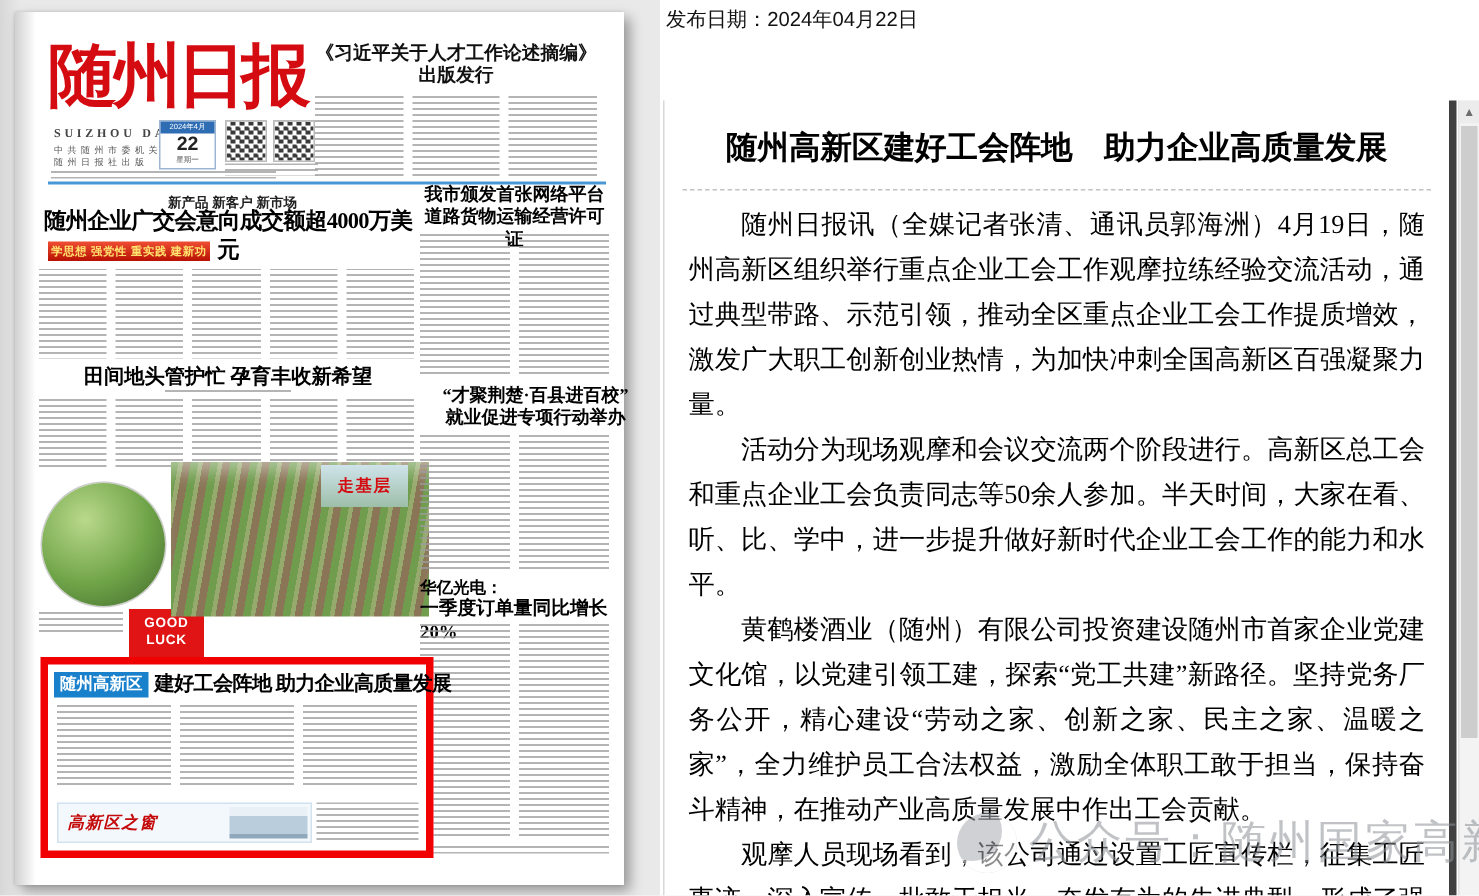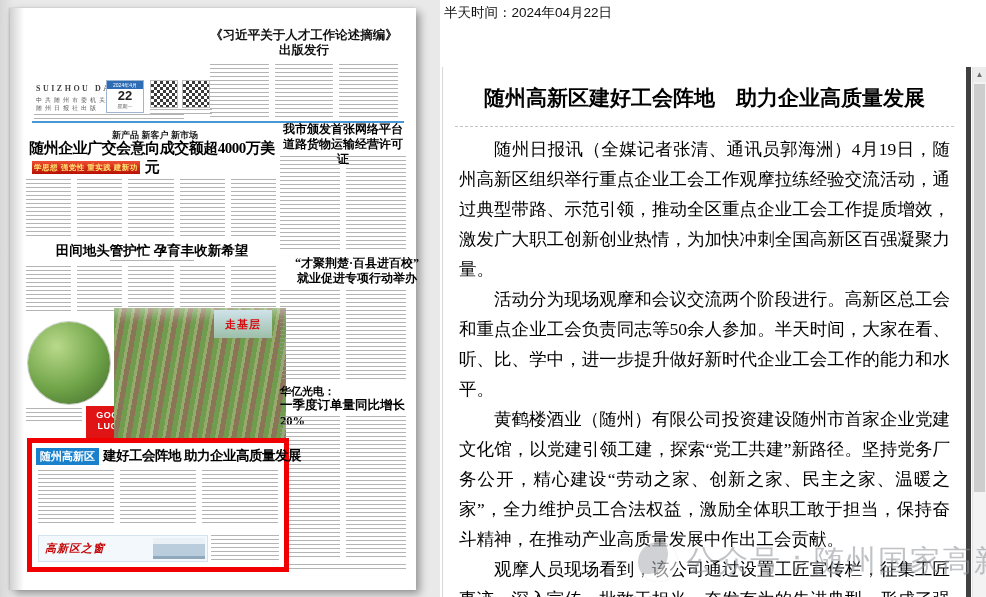--- a/index.html
+++ b/index.html
@@ -38,21 +38,21 @@
           color:#ffe36e;font:bold 7.5px/13px "Liberation Sans",sans-serif;text-align:center;letter-spacing:.5px;}
   .colsA{left:16px;top:171px;width:250px;height:60px;}
   .headline-2{left:36px;top:234px;width:212px;text-align:center;font:bold 13.5px "Liberation Serif",serif;color:#000;}
   .byline-stripe{left:100px;top:252px;width:84px;height:3px;}
   .colsB{left:16px;top:258px;width:250px;height:48px;}
   .circle-photo{left:18px;top:314px;width:82px;height:82px;border-radius:50%;
       background:radial-gradient(circle at 35% 30%,#b9d98a,#6fa348 55%,#3f682b);box-shadow:0 0 0 1px #ccc;}
   .caption-stripe{left:16px;top:400px;width:56px;height:14px;}
   .goodluck{left:76px;top:398px;width:50px;height:34px;background:#e01414;color:#fff;text-align:center;
       font:bold 9px/11px "Liberation Sans",sans-serif;padding-top:4px;box-sizing:border-box;letter-spacing:.5px;}
-  .field-photo{left:104px;top:300px;width:172px;height:130px;
+  .field-photo{left:104px;top:300px;width:172px;height:103px;
       background:repeating-linear-gradient(100deg,#6f9c4d 0 5px,#97aa6e 5px 8px,#8a7657 8px 13px);
       box-shadow:inset 0 14px 12px -8px rgba(255,255,255,.45);}
   .badge-photo{position:absolute;right:14px;top:2px;width:58px;height:28px;
       background:linear-gradient(to bottom,#cfe3ea,#9dbfa9);text-align:center;
       font:bold 11px/28px "Liberation Serif",serif;color:#d40b10;letter-spacing:1px;}
   .rcol{left:270px;width:126px;}
   .r-h{font:bold 12px/15px "Liberation Serif",serif;color:#000;text-align:center;}
   .r1h{top:114px;}
   .r1cols{top:148px;height:96px;}
   .r2h{top:248px;margin-left:14px;}
@@ -100,20 +100,21 @@
       box-shadow:inset -10px -8px 0 0 #fff;}
   #wm-text{font:400 30px "Liberation Sans",sans-serif;color:#8d9298;opacity:.55;letter-spacing:2px;white-space:nowrap;}
 </style>
 </head>
 <body>
 
 <div id="left-region" class="abs">
   <div id="news-page" class="abs">
     <div id="page-curl" class="abs"></div>
 
+    <div class="abs mast-cn">随州日报</div>
     <div class="abs mast-en">SUIZHOU DAILY</div>
     <div class="abs org1">中共随州市委机关报</div>
     <div class="abs org2">随州日报社出版</div>
     <div class="abs ft info-stripe"></div>
 
     <div class="abs date-box">
       <div class="date-box-head">2024年4月</div>
       <div class="date-day">22</div>
       <div class="date-week">星期一</div>
     </div>
@@ -200,21 +201,21 @@
       <div class="hl-banner">
         <span class="hl-banner-text">高新区之窗</span>
         <div class="hl-building"></div>
       </div>
       <div class="hl-sidecols ft"></div>
     </div>
   </div>
 </div>
 
 <div id="viewer" class="abs">
-  <div id="pub-date" class="abs">半天时间：2024年04月22日</div>
+  <div id="pub-date" class="abs">发布日期：2024年04月22日</div>
 
 
   <div id="content-frame" class="abs">
     <h1 id="article-title">随州高新区建好工会阵地　助力企业高质量发展</h1>
     <div id="title-divider"></div>
     <div id="article-body">
         <p>随州日报讯（全媒记者张清、通讯员郭海洲）4月19日，随州高新区组织举行重点企业工会工作观摩拉练经验交流活动，通过典型带路、示范引领，推动全区重点企业工会工作提质增效，激发广大职工创新创业热情，为加快冲刺全国高新区百强凝聚力量。</p>
         <p>活动分为现场观摩和会议交流两个阶段进行。高新区总工会和重点企业工会负责同志等50余人参加。半天时间，大家在看、听、比、学中，进一步提升做好新时代企业工会工作的能力和水平。</p>
         <p>黄鹤楼酒业（随州）有限公司投资建设随州市首家企业党建文化馆，以党建引领工建，探索“党工共建”新路径。坚持党务厂务公开，精心建设“劳动之家、创新之家、民主之家、温暖之家”，全力维护员工合法权益，激励全体职工敢于担当，保持奋斗精神，在推动产业高质量发展中作出工会贡献。</p>
         <p>观摩人员现场看到，该公司通过设置工匠宣传栏，征集工匠事迹，深入宣传一批敢于担当、奋发有为的先进典型，形成了强烈正向激励效应，助力职工队伍素质持续提升。</p>

